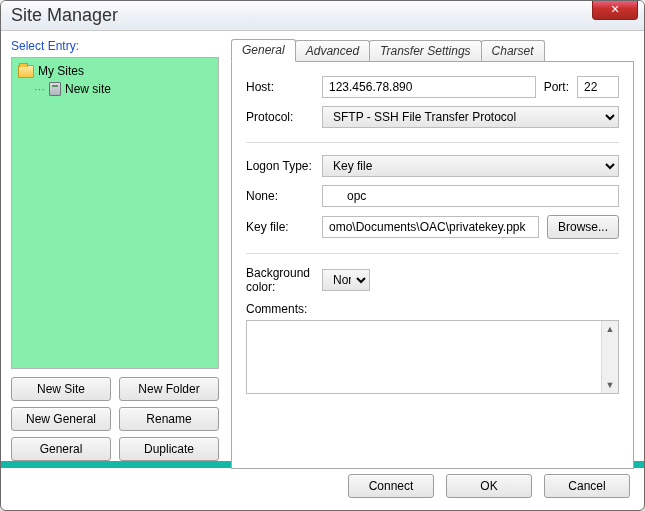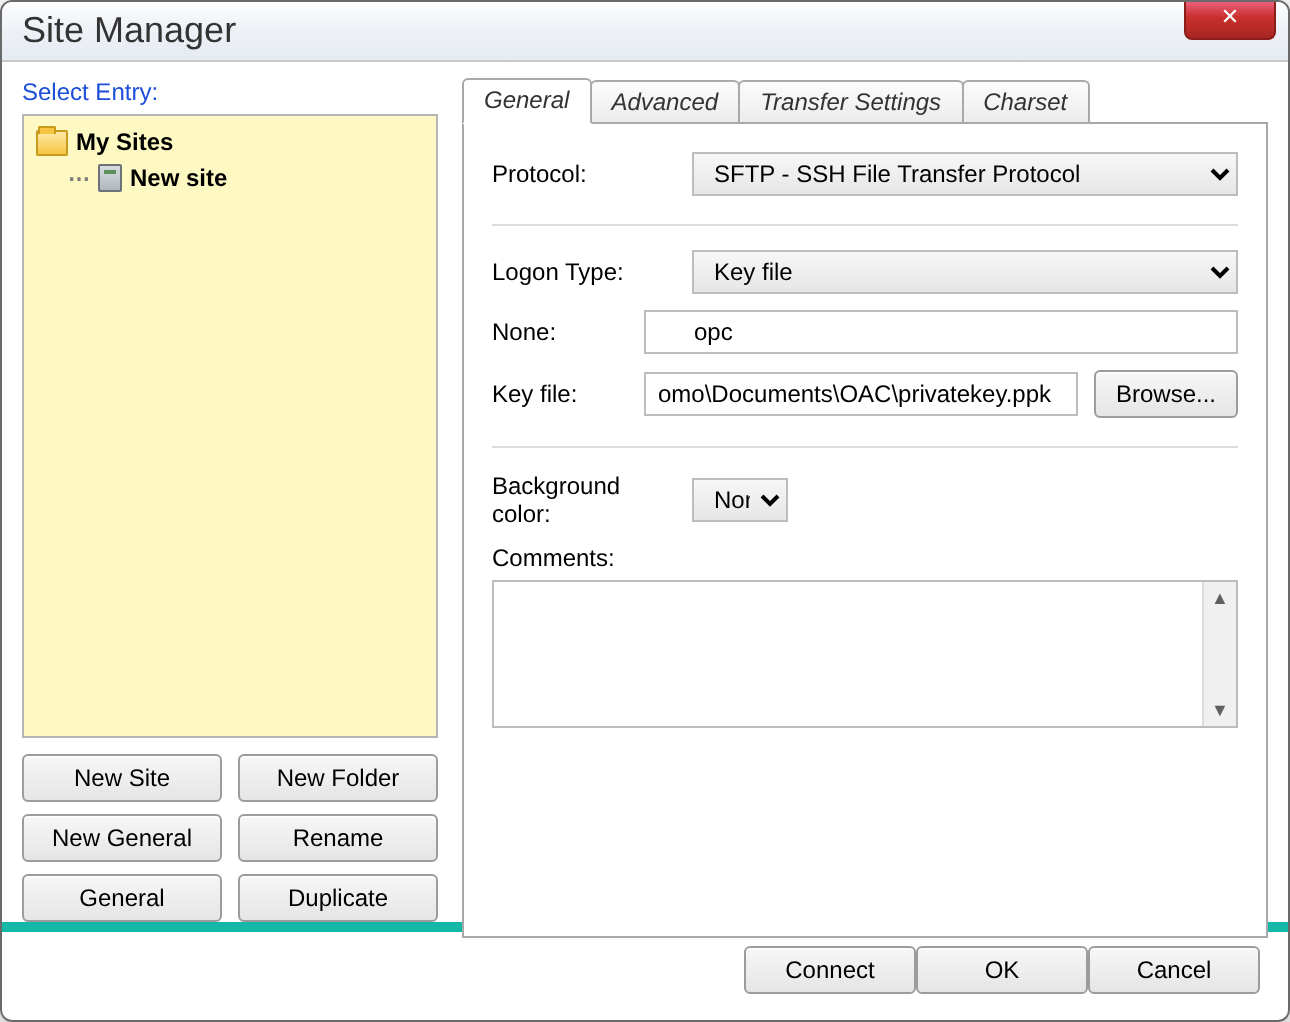--- a/index.html
+++ b/index.html
@@ -59,24 +59,23 @@
     display: flex;
     flex-direction: column;
   }
   .select-entry-label {
     margin-bottom: 4px;
     color: #1d4ed8;
   }
   .tree {
     flex: 1;
     border: 1px solid #b5b5b5;
-    background: #fef9c3;
+    background: #86efac;
     padding: 4px 2px;
     overflow: auto;
-    font-weight: bold;
   }
   .tree-row {
     display: flex;
     align-items: center;
     height: 18px;
     padding-left: 4px;
     gap: 4px;
     cursor: default;
   }
   .tree-row.indent { padding-left: 20px; }
@@ -188,21 +187,20 @@
   input.txt, select.sel {
     height: 22px;
     border: 1px solid #bdbdbd;
     background: #fff;
     font: inherit;
     padding: 2px 6px;
   }
   select.sel {
     padding: 2px 2px 2px 6px;
     background: linear-gradient(#f7f7f7,#e6e6e6);
-    margin-left: 24px;
   }
   hr.sep {
     border: none;
     border-top: 1px solid #dcdcdc;
     margin: 14px 0 12px 0;
   }
   .comments-box {
     border: 1px solid #bdbdbd;
     height: 74px;
     position: relative;
@@ -216,26 +214,26 @@
     display:flex; flex-direction:column; justify-content:space-between;
     align-items:center;
   }
   .scroll .arr{
     font-size:9px; color:#606060; line-height:16px;
     cursor:pointer;
   }
   
   .bottombar {
     height: 42px;
-    border-top: 5px solid #14b8a6;
+    border-top: 7px solid #14b8a6;
     display: flex;
     justify-content: flex-end;
     align-items: center;
     padding-right: 14px;
-    gap: 0;
+    gap: 12px;
   }
   .bottombar button.winbtn { width: 86px; }
 </style>
 </head>
 <body>
 
 <div class="titlebar">
   <span class="title">Site Manager</span>
   <div class="close-btn">
     <span>✕</span>
@@ -269,20 +267,26 @@
 
   <div class="right">
     <div class="tabs">
       <div class="tab active">General</div>
       <div class="tab">Advanced</div>
       <div class="tab">Transfer Settings</div>
       <div class="tab">Charset</div>
     </div>
     <div class="tabpanel">
 
+      <div class="row">
+        <label class="fld">Host:</label>
+        <input class="txt" style="flex: 1 1 0%;" value="123.456.78.890">
+        <label>Port:</label>
+        <input class="txt" style="width: 42px;" value="22">
+      </div>
 
       <div class="row">
         <label class="fld">Protocol:</label>
         <select class="sel" style="flex:1">
           <option>SFTP - SSH File Transfer Protocol</option>
         </select>
       </div>
 
       <hr class="sep">
 

